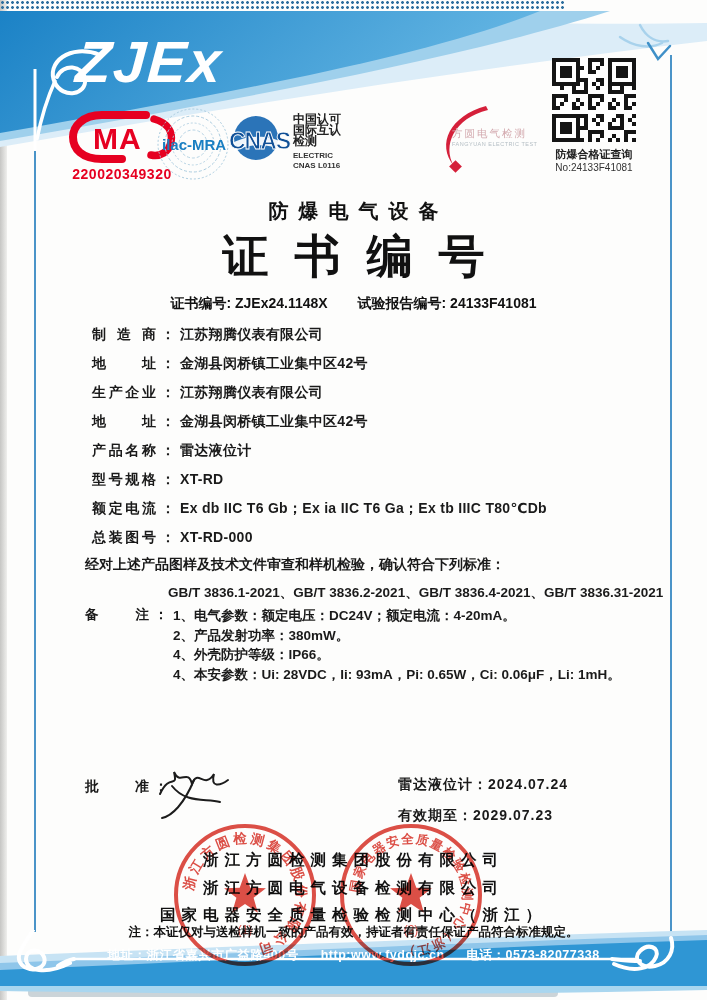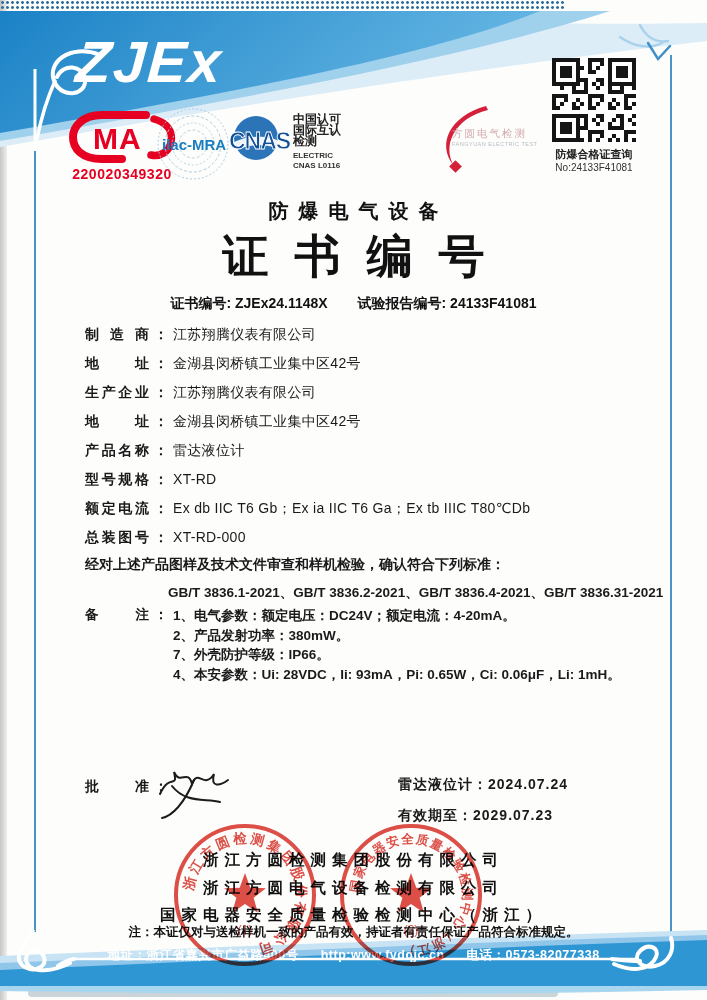--- a/index.html
+++ b/index.html
@@ -30,24 +30,24 @@
   .qr i{position:absolute;width:4px;height:4px;background:#151515;}
   .qr-c1{position:absolute;left:540px;top:147px;width:108px;text-align:center;font-size:11px;font-weight:700;color:#222;z-index:3;}
   .qr-c2{position:absolute;left:540px;top:162px;width:108px;text-align:center;font-size:10px;color:#333;z-index:3;}
   
   .t-sub{position:absolute;left:0;top:198px;width:100%;text-align:center;font-size:20px;font-weight:800;letter-spacing:10px;padding-left:10px;box-sizing:border-box;color:#111;}
   .t-main{position:absolute;left:0;top:226px;width:100%;text-align:center;font-size:46px;font-weight:900;letter-spacing:26px;padding-left:26px;box-sizing:border-box;color:#111;}
   .t-nos{position:absolute;left:0;top:295px;width:100%;text-align:center;font-size:14px;font-weight:700;color:#111;}
   .t-nos span{margin:0 13px;}
   
   .fields{position:absolute;left:85px;top:326px;width:580px;}
-  .frow{display:flex;height:29px;align-items:flex-start;font-size:14px;}
+  .frow{display:flex;height:29px;align-items:flex-start;font-size:14px;margin-left:7px;}
   .jlabel{display:inline-block;width:64px;text-align:justify;text-align-last:justify;font-weight:700;flex:none;}
   .fcolon{width:24px;text-align:center;font-weight:700;flex:none;}
-  .fvalue{font-weight:400;letter-spacing:.3px;}
+  .fvalue{font-weight:700;letter-spacing:.3px;}
   .statement{position:absolute;left:85px;top:556px;font-size:14px;font-weight:600;}
   .standards{position:absolute;left:168px;top:584px;font-size:13.5px;font-weight:600;}
   
   .remarks{position:absolute;left:85px;top:606px;display:flex;font-size:13.5px;}
   .ritems{width:478px;}
   .ritems div{font-weight:600;line-height:19.5px;padding-left:1.45em;text-indent:-1.45em;}
   
   .approve{position:absolute;left:85px;top:778px;display:flex;font-size:14px;}
   .sig{position:absolute;left:150px;top:760px;z-index:2;}
   .dates{position:absolute;left:398px;top:776px;font-size:14px;font-weight:700;}
@@ -399,21 +399,21 @@
 
   <div class="statement">经对上述产品图样及技术文件审查和样机检验，确认符合下列标准：</div>
   <div class="standards">GB/T 3836.1-2021、GB/T 3836.2-2021、GB/T 3836.4-2021、GB/T 3836.31-2021</div>
 
   <div class="remarks">
     <span class="jlabel">备注</span>
     <span class="fcolon">：</span>
     <div class="ritems">
       <div>1、电气参数：额定电压：DC24V；额定电流：4-20mA。</div>
       <div>2、产品发射功率：380mW。</div>
-      <div>7、外壳防护等级：IP66。</div>
+      <div>4、外壳防护等级：IP66。</div>
       <div>4、本安参数：Ui: 28VDC，Ii: 93mA，Pi: 0.65W，Ci: 0.06μF，Li: 1mH。</div>
     </div>
   </div>
 
   <div class="approve">
     <span class="jlabel">批准</span>
     <span class="fcolon">：</span>
   </div>
   <svg class="sig" width="100" height="62" viewBox="0 0 100 62">
     <g fill="none" stroke="#1c1c1c" stroke-width="2" stroke-linecap="round">

